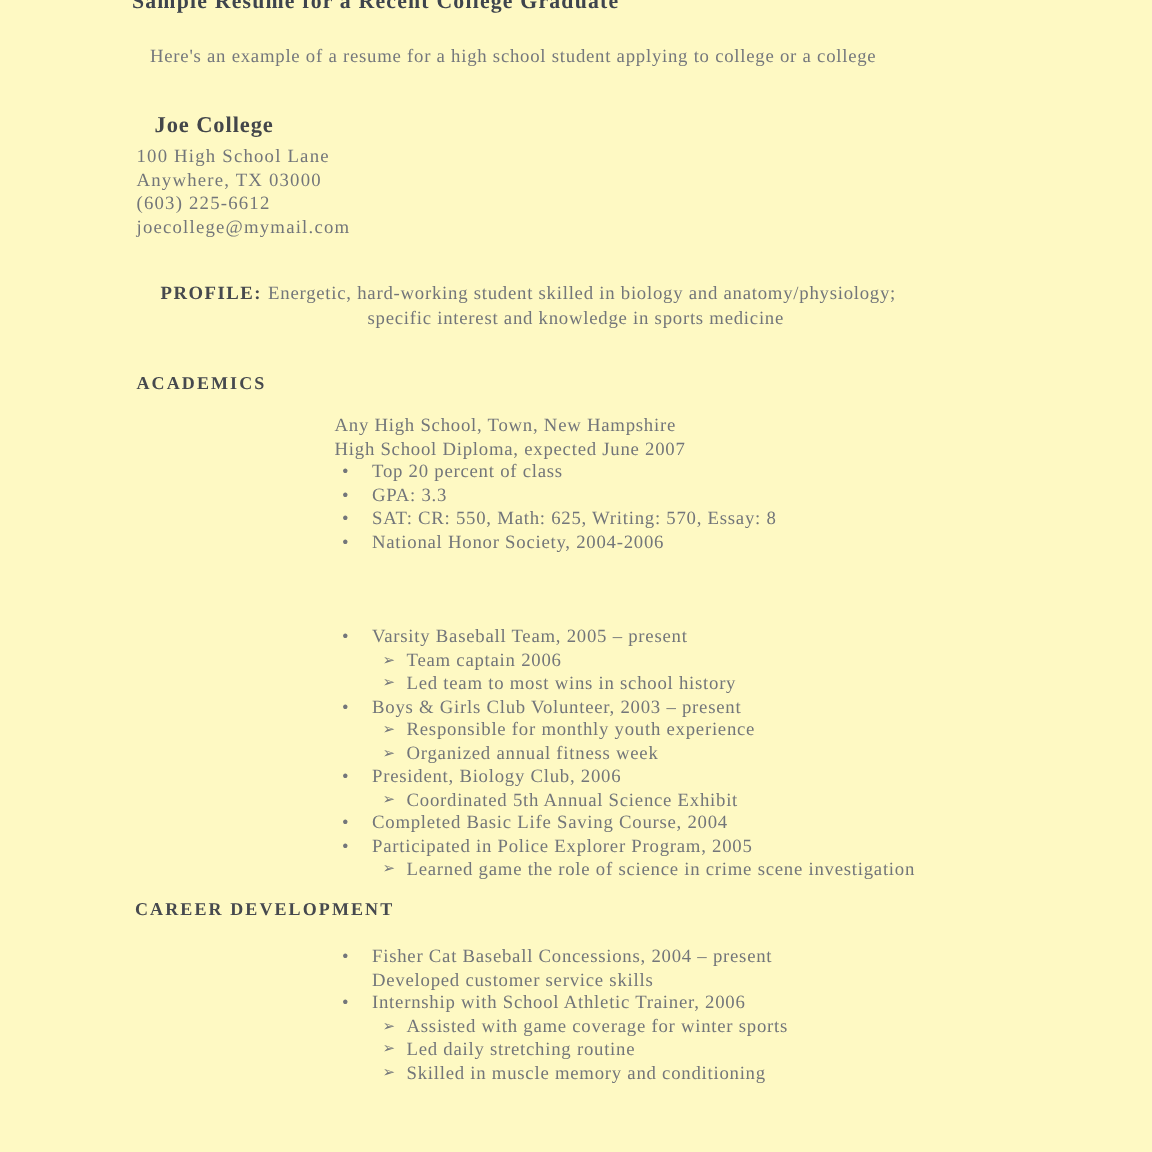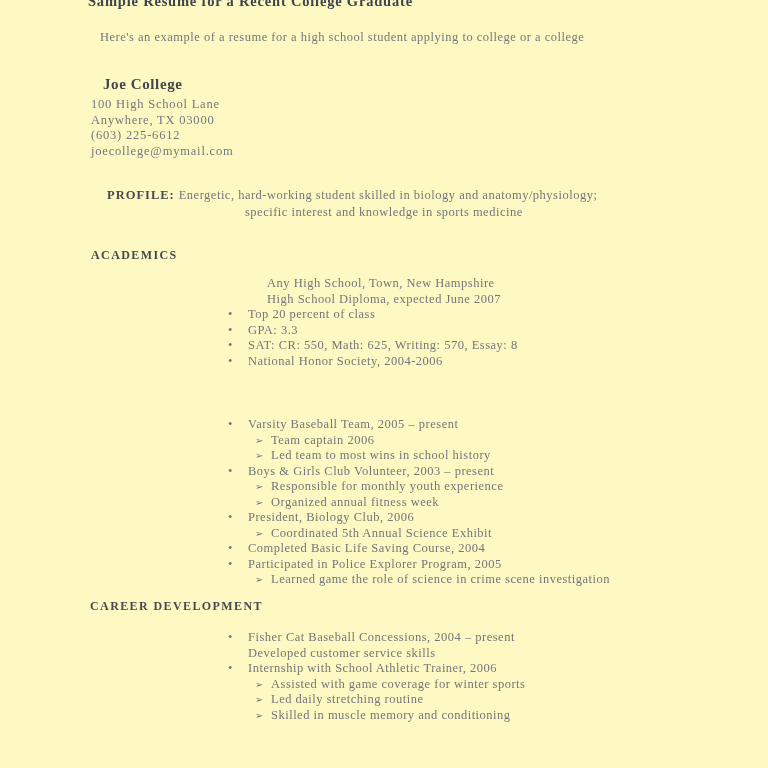--- a/index.html
+++ b/index.html
@@ -67,21 +67,20 @@
     font-size: 12px;
     color: #46494e;
     letter-spacing: 1.4px;
     white-space: nowrap;
   }
   .acad-h { left: 91px; top: 248px; }
   .acad-intro {
     left: 223px; top: 276px;
     line-height: 15.7px;
     white-space: nowrap;
-    margin-left: 44px;
   }
   .list { line-height: 15.5px; }
   .acad-list { left: 228px; top: 307px; }
   .act-h  { left: 90px; top: 386px; }
   .act-list { left: 228px; top: 417px; }
   .car-h  { left: 90px; top: 599px; }
   .car-list { left: 228px; top: 630px; }
   .r1 { display: flex; white-space: nowrap; }
   .r1 > .mk { width: 20px; flex: none; }
   .r2 { display: flex; margin-left: 27px; white-space: nowrap; }

